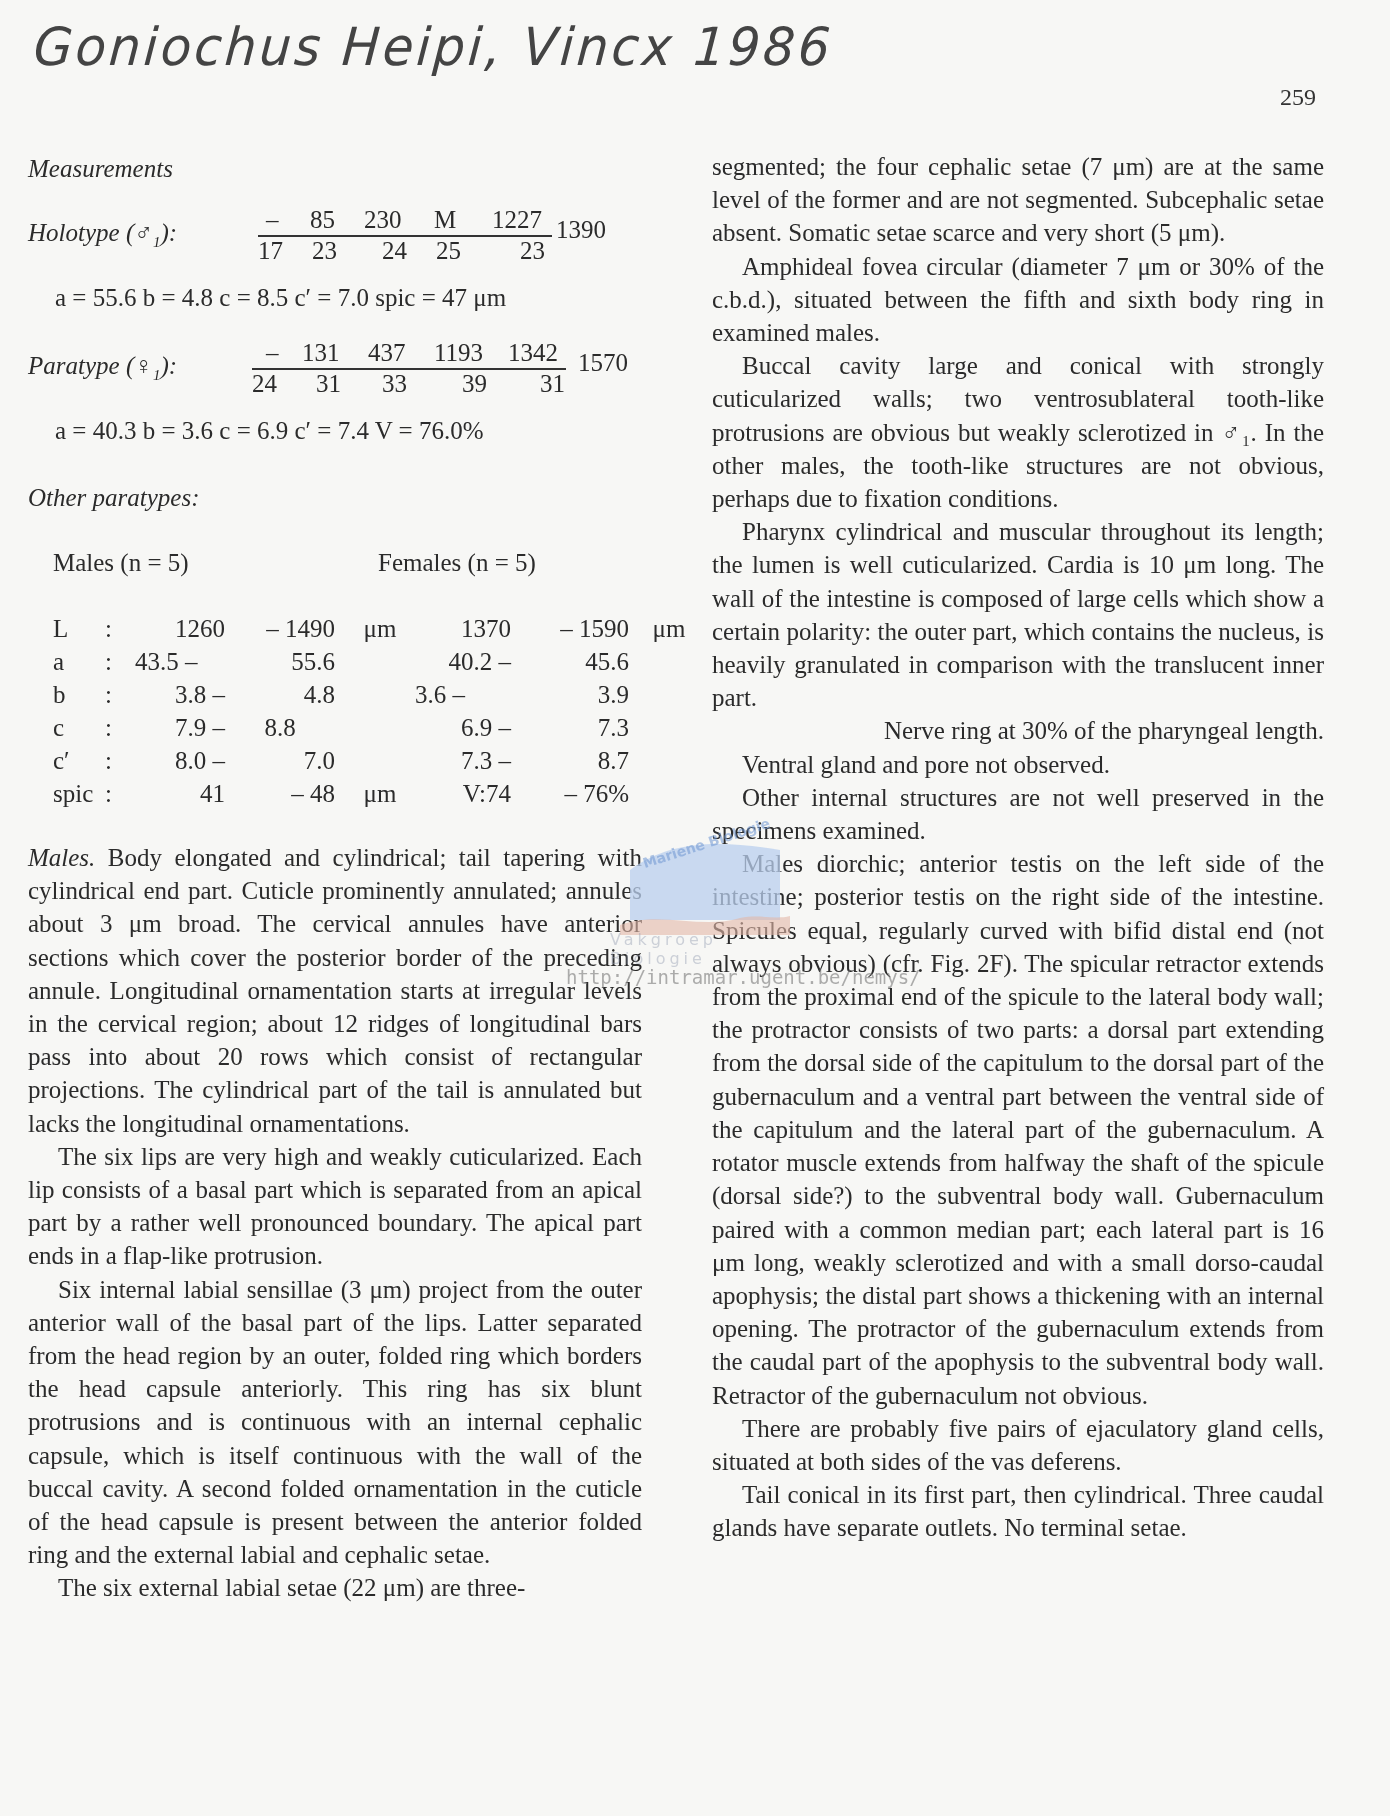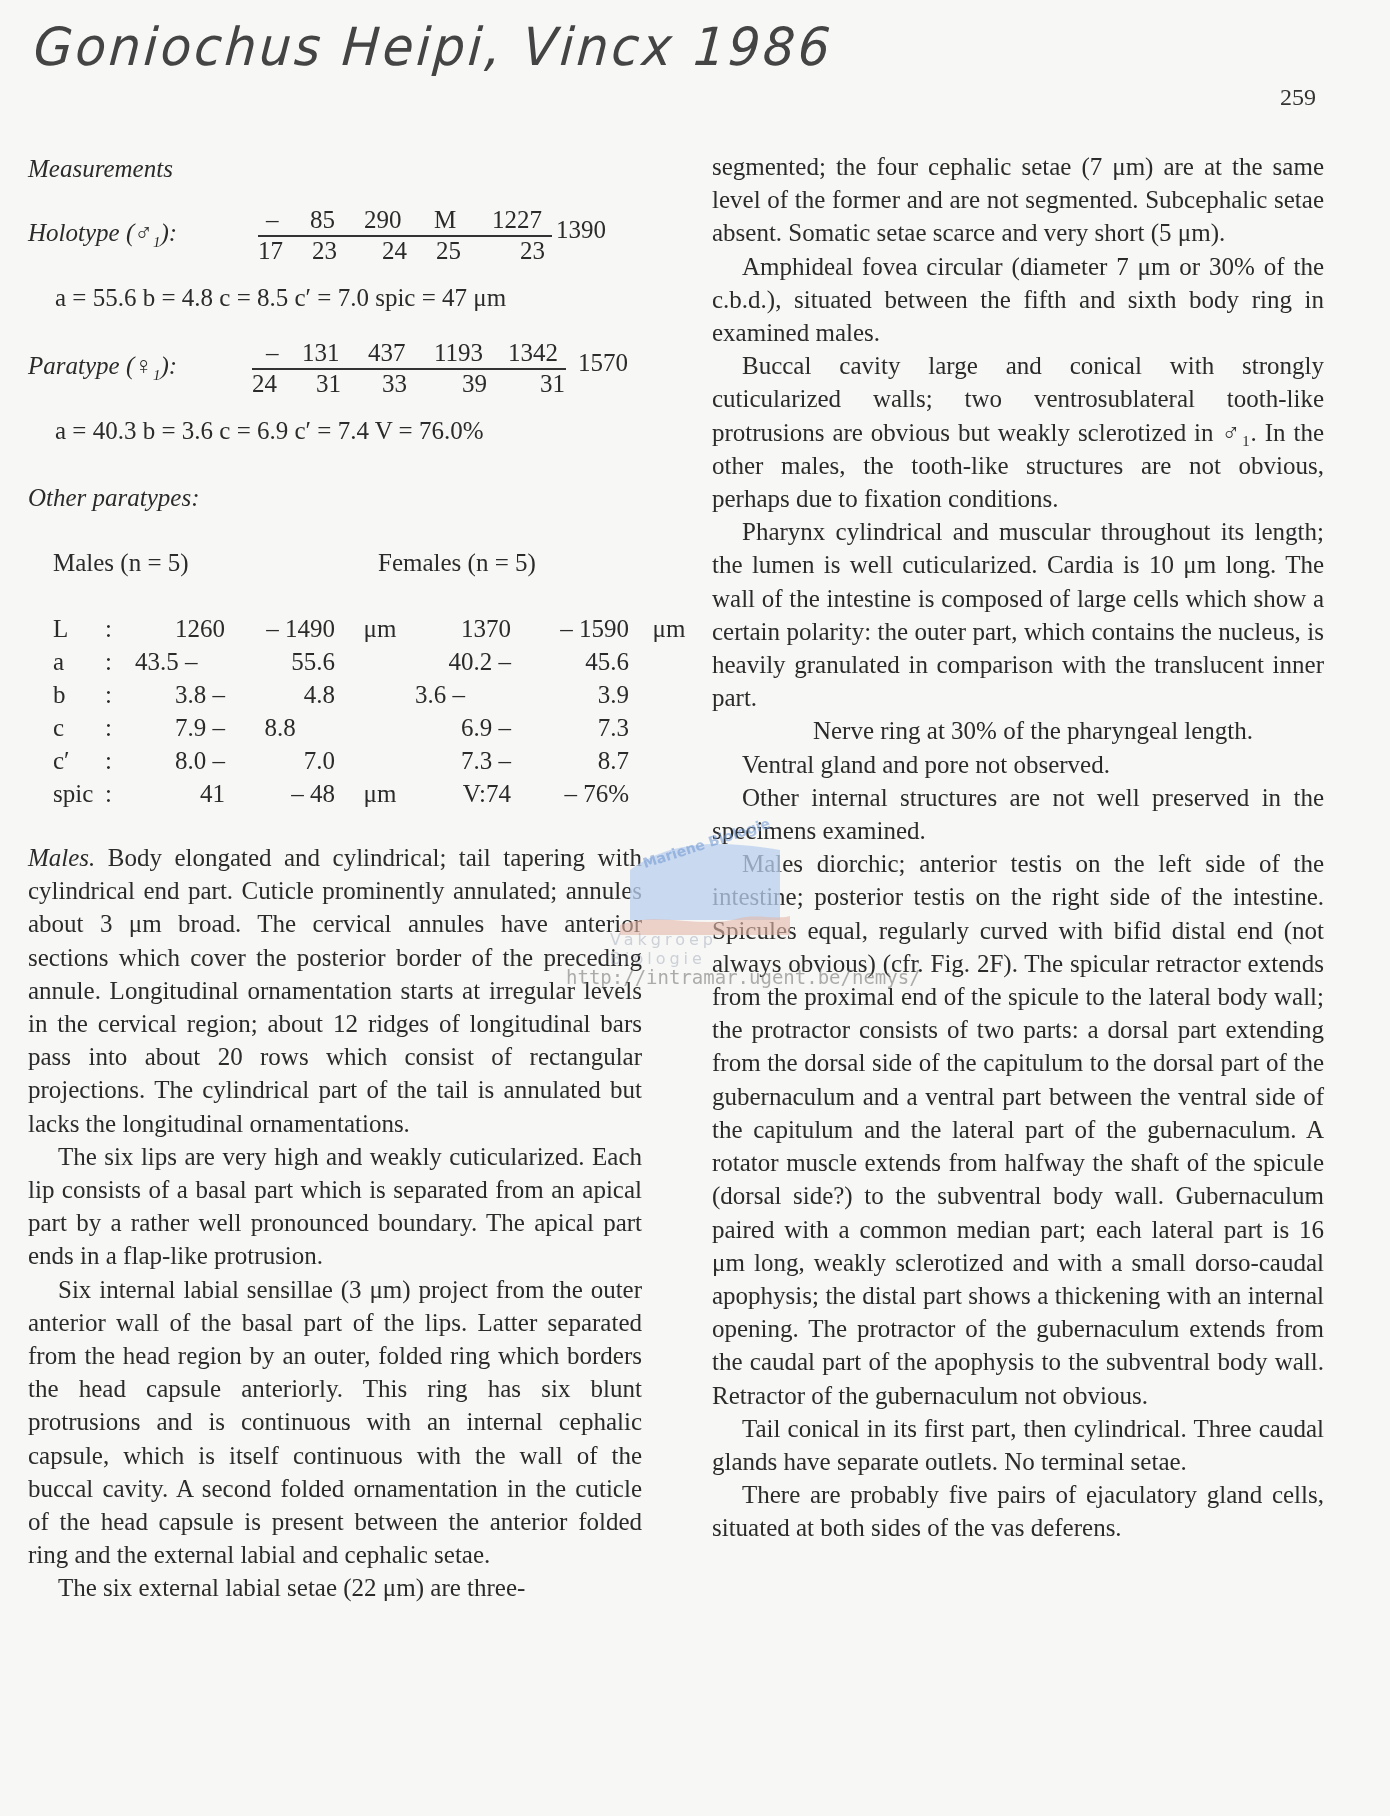--- a/index.html
+++ b/index.html
@@ -44,21 +44,21 @@
 <div class="abs page-number">259</div>
 
 <div class="abs heading" style="left:28px; top:155px;">Measurements</div>
 
 <div class="abs measure-label" style="left:28px; top:219px;">
   <span>Holotype (♂</span><sub style="font-size:15px;">1</sub><span>):</span>
 </div>
 <div class="frac" style="left:258px; top:200px; width:300px; height:70px;">
   <span class="num" style="left:8px; top:6px;">–</span>
   <span class="num" style="left:52px; top:6px;">85</span>
-  <span class="num" style="left:106px; top:6px;">290</span>
+  <span class="num" style="left:106px; top:6px;">230</span>
   <span class="num" style="left:176px; top:6px;">M</span>
   <span class="num" style="left:234px; top:6px;">1227</span>
   <div class="bar" style="left:0; top:35px; width:294px;"></div>
   <span class="den" style="left:0px; top:37px;">17</span>
   <span class="den" style="left:54px; top:37px;">23</span>
   <span class="den" style="left:124px; top:37px;">24</span>
   <span class="den" style="left:178px; top:37px;">25</span>
   <span class="den" style="left:262px; top:37px;">23</span>
 </div>
 <div class="abs ratio" style="left:556px; top:216px;">1390</div>
@@ -157,26 +157,26 @@
   <p class="para">The six lips are very high and weakly cuticularized. Each lip consists of a basal part which is separated from an apical part by a rather well pronounced boundary. The apical part ends in a flap-like protrusion.</p>
   <p class="para">Six internal labial sensillae (3 μm) project from the outer anterior wall of the basal part of the lips. Latter separated from the head region by an outer, folded ring which borders the head capsule anteriorly. This ring has six blunt protrusions and is continuous with an internal cephalic capsule, which is itself continuous with the wall of the buccal cavity. A second folded ornamentation in the cuticle of the head capsule is present between the anterior folded ring and the external labial and cephalic setae.</p>
   <p class="para" style="text-align:left;">The six external labial setae (22 μm) are three-</p>
 </div>
 
 <div class="abs col right-col" style="top:150px;">
   <p class="para noindent">segmented; the four cephalic setae (7 μm) are at the same level of the former and are not segmented. Subcephalic setae absent. Somatic setae scarce and very short (5 μm).</p>
   <p class="para">Amphideal fovea circular (diameter 7 μm or 30% of the c.b.d.), situated between the fifth and sixth body ring in examined males.</p>
   <p class="para">Buccal cavity large and conical with strongly cuticularized walls; two ventrosublateral tooth-like protrusions are obvious but weakly sclerotized in ♂₁. In the other males, the tooth-like structures are not obvious, perhaps due to fixation conditions.</p>
   <p class="para">Pharynx cylindrical and muscular throughout its length; the lumen is well cuticularized. Cardia is 10 μm long. The wall of the intestine is composed of large cells which show a certain polarity: the outer part, which contains the nucleus, is heavily granulated in comparison with the translucent inner part.</p>
-  <p class="para" style="text-align:center;">Nerve ring at 30% of the pharyngeal length.</p>
+  <p class="para" style="text-align:right;">Nerve ring at 30% of the pharyngeal length.</p>
   <p class="para" style="text-align:left;">Ventral gland and pore not observed.</p>
   <p class="para">Other internal structures are not well preserved in the specimens examined.</p>
   <p class="para">Males diorchic; anterior testis on the left side of the intestine; posterior testis on the right side of the intestine. Spicules equal, regularly curved with bifid distal end (not always obvious) (cfr. Fig. 2F). The spicular retractor extends from the proximal end of the spicule to the lateral body wall; the protractor consists of two parts: a dorsal part extending from the dorsal side of the capitulum to the dorsal part of the gubernaculum and a ventral part between the ventral side of the capitulum and the lateral part of the gubernaculum. A rotator muscle extends from halfway the shaft of the spicule (dorsal side?) to the subventral body wall. Gubernaculum paired with a common median part; each lateral part is 16 μm long, weakly sclerotized and with a small dorso-caudal apophysis; the distal part shows a thickening with an internal opening. The protractor of the gubernaculum extends from the caudal part of the apophysis to the subventral body wall. Retractor of the gubernaculum not obvious.</p>
+  <p class="para">There are probably five pairs of ejaculatory gland cells, situated at both sides of the vas deferens.</p>
   <p class="para">Tail conical in its first part, then cylindrical. Three caudal glands have separate outlets. No terminal setae.</p>
-  <p class="para">There are probably five pairs of ejaculatory gland cells, situated at both sides of the vas deferens.</p>
 </div>
 
 <div class="abs watermark">
   <svg width="195" height="120" style="position:absolute; left:0; top:0;">
     <path d="M30,40 C70,10 120,10 180,20 L180,90 L30,90 Z" fill="#b9cfee" opacity="0.75"></path>
     <path d="M20,95 C60,80 100,100 140,88 C160,84 175,90 190,86 L190,105 L20,105 Z" fill="#e2b8a8" opacity="0.6"></path>
   </svg>
   <div class="wm-text" style="left:40px; top:5px; font-size:14px; transform:rotate(-18deg);">Mariene Biologie</div>
   <div class="wm-text" style="left:10px; top:100px; font-size:16px; color:rgba(150,160,180,0.45); font-weight:normal; letter-spacing:4px;">Vakgroep Biologie</div>
 </div>

